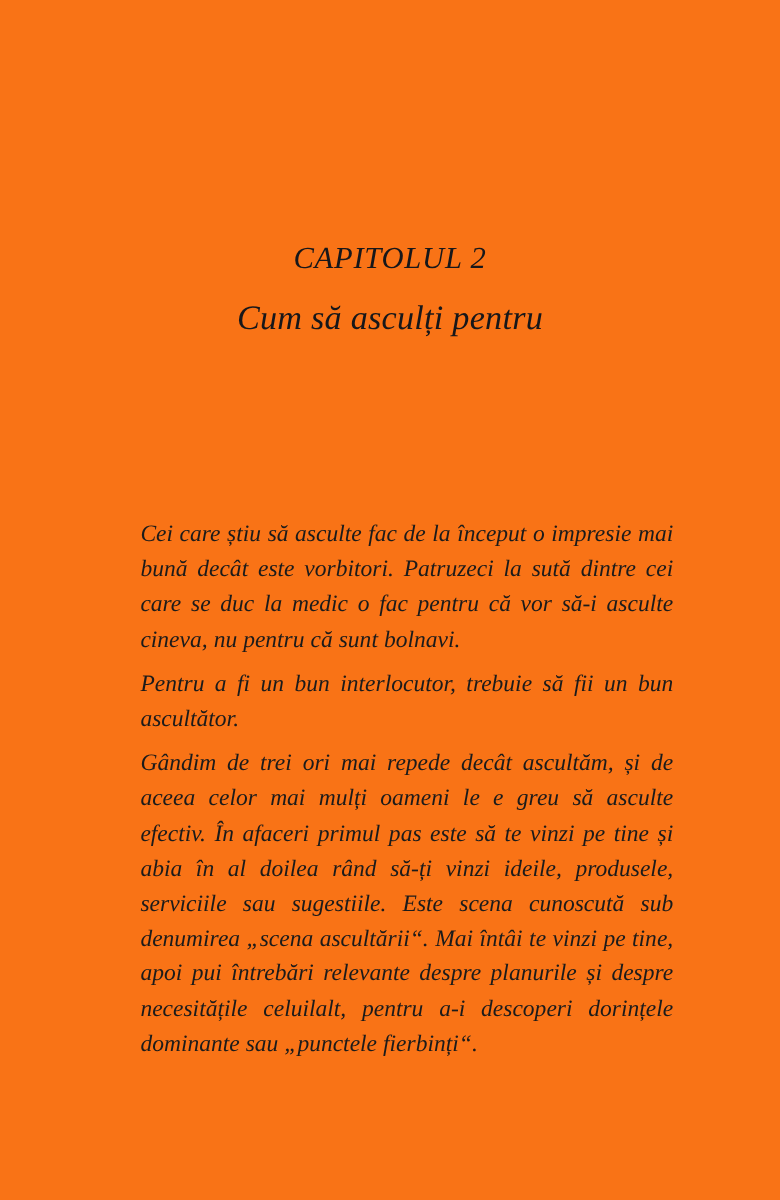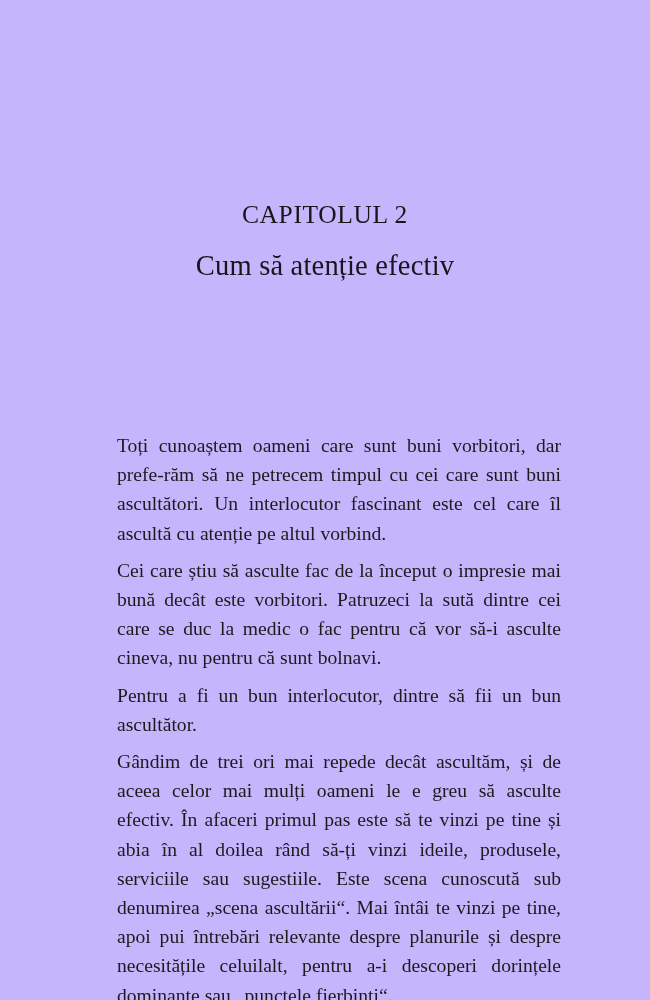--- a/index.html
+++ b/index.html
@@ -13,21 +13,22 @@
     font-family: "Liberation Serif", "DejaVu Serif", serif;
     color: #1b1b1b;
     overflow: hidden;
     position: relative;
     -webkit-font-smoothing: antialiased;
   }
 
   .page {
     position: absolute;
     inset: 0;
-    background: #c4b5fd;
+    background: #f97316;
+    font-style: italic;
   }
 
   
   .chapter-head {
     position: absolute;
     left: 0;
     right: 0;
     top: 200px;
     text-align: center;
   }
@@ -74,23 +75,22 @@
     margin-bottom: 0;
   }
 </style>
 </head>
 <body>
 
 <div class="page">
 
   <div class="chapter-head">
     <div class="chapter-label">CAPITOLUL 2</div>
-    <div class="chapter-title">Cum să atenție efectiv</div>
+    <div class="chapter-title">Cum să asculți pentru</div>
   </div>
 
   <div class="body-column">
-    <p class="para">Toți cunoaștem oameni care sunt buni vorbitori, dar prefe-răm să ne petrecem timpul cu cei care sunt buni ascultători. Un interlocutor fascinant este cel care îl ascultă cu atenție pe altul vorbind.</p>
     <p class="para">Cei care știu să asculte fac de la început o impresie mai bună decât este vorbitori. Patruzeci la sută dintre cei care se duc la medic o fac pentru că vor să-i asculte cineva, nu pentru că sunt bolnavi.</p>
-    <p class="para">Pentru a fi un bun interlocutor, dintre să fii un bun ascultător.</p>
+    <p class="para">Pentru a fi un bun interlocutor, trebuie să fii un bun ascultător.</p>
     <p class="para">Gândim de trei ori mai repede decât ascultăm, și de aceea celor mai mulți oameni le e greu să asculte efectiv. În afaceri primul pas este să te vinzi pe tine și abia în al doilea rând să-ți vinzi ideile, produsele, serviciile sau sugestiile. Este scena cunoscută sub denumirea „scena ascultării“. Mai întâi te vinzi pe tine, apoi pui întrebări relevante despre planurile și despre necesitățile celuilalt, pentru a-i descoperi dorințele dominante sau „punctele fierbinți“.</p>
   </div>
 
 </div>
 
 </body></html>

